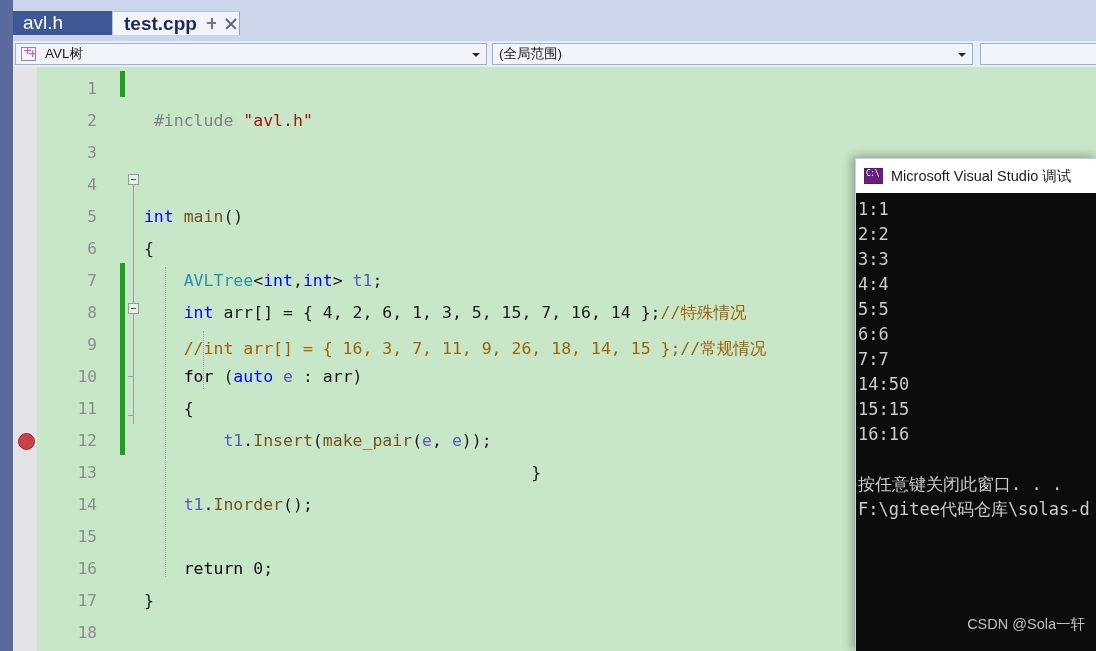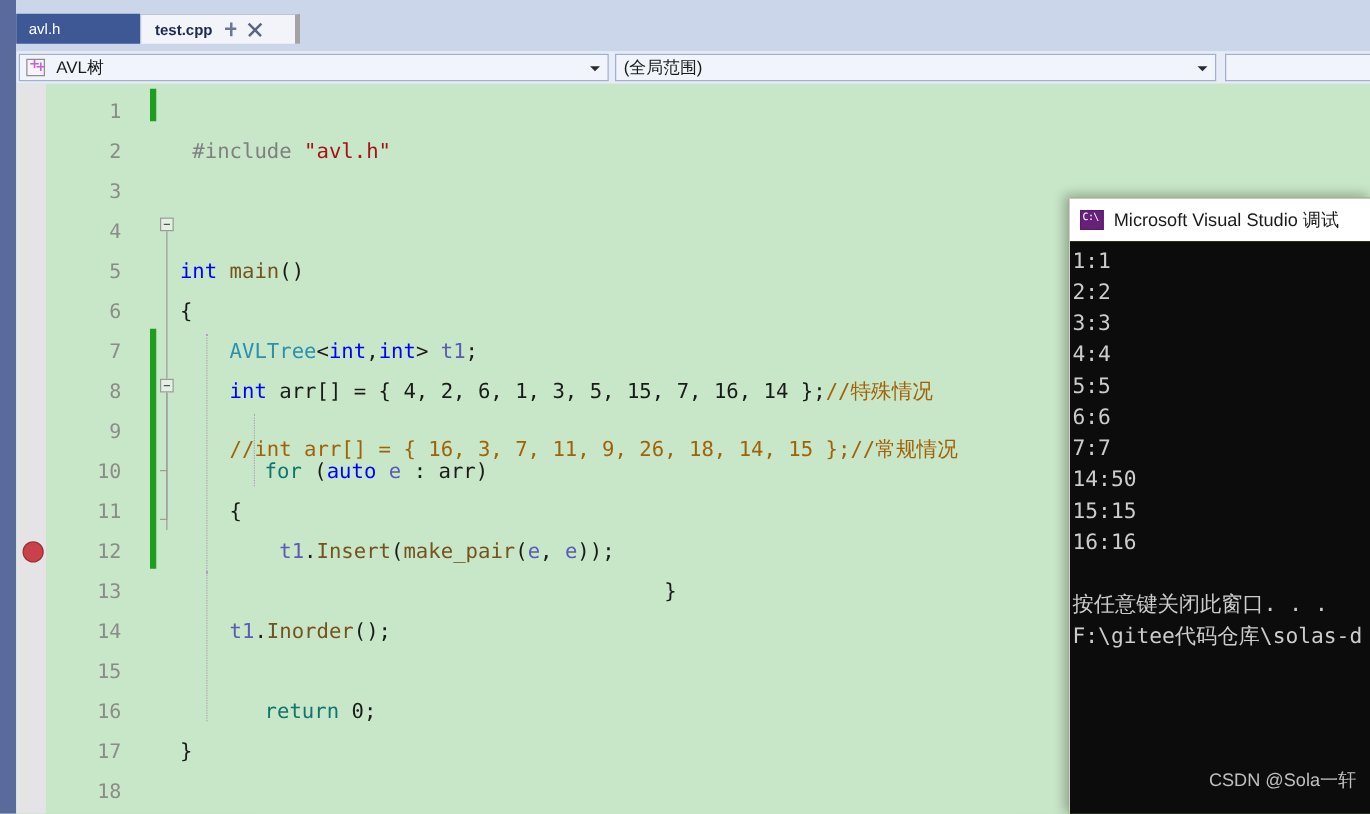--- a/index.html
+++ b/index.html
@@ -12,29 +12,29 @@
   #root{position:relative;width:1096px;height:651px;overflow:hidden;}
 
   
   .left-rail{position:absolute;left:0;top:0;width:13px;height:651px;background:#5b6a9d;}
 
   
   .tabstrip{position:absolute;left:13px;top:0;right:0;height:41px;background:#dfe5f2;}
   .tabstrip-bg{position:absolute;left:0;top:0;width:100%;height:41px;background:#ccd6ea;}
   .tab{
     position:absolute;top:11px;height:24px;box-sizing:border-box;
-    display:flex;align-items:center;font-size:12px;
+    display:flex;align-items:center;font-size:19px;
   }
   .tab.inactive{
     left:0;width:99px;background:#3e5896;color:#ffffff;
     padding-left:10px;
   }
   .tab.active{
     left:99px;width:128px;background:#f2f4fa;color:#1b2a55;font-weight:bold;
-    padding-left:11px;border-top:1px solid #b9c4dc;border-left:1px solid #b9c4dc;border-right:4px solid #a3a3a3;
+    padding-left:11px;border-top:1px solid #b9c4dc;border-left:1px solid #b9c4dc;border-right:1px solid #a3a3a3;
   }
   .tab.active .tab-label{margin-right:9px;}
   .pin-icon{width:13px;height:13px;position:relative;display:inline-block;margin-right:6px;opacity:.85;}
   .pin-icon:before{content:"";position:absolute;left:1px;top:5px;width:9px;height:2px;background:#54608a;}
   .pin-icon:after{content:"";position:absolute;left:5px;top:1px;width:2px;height:11px;background:#54608a;}
   .close-icon{width:13px;height:13px;position:relative;display:inline-block;}
   .close-icon:before,.close-icon:after{
     content:"";position:absolute;left:-1px;top:6px;width:14px;height:1.6px;background:#5b6480;
   }
   .close-icon:before{transform:rotate(45deg);}
@@ -100,21 +100,21 @@
   }
   .fold:before{
     content:"";position:absolute;left:2px;top:4px;width:5px;height:1px;background:#555;
   }
   .vline{position:absolute;width:1px;background:#9e9e9e;}
   .vline-end{position:absolute;width:6px;height:1px;background:#9e9e9e;}
   .indentguide{position:absolute;width:1px;border-left:1px dotted #b39fbd;}
 
   
   .kw{color:#0000ff;}
-  .kw2{color:#0f766e;margin-left:28px;}
+  .kw2{color:#000000;}
   .type{color:#2b91af;}
   .str{color:#a31515;}
   .com{color:#a16207;}
   .pp{color:#808080;}
   .fn{color:#74531f;}
   .loc{color:#5b5bb3;}
 
   
   .console{
     position:absolute;left:855px;top:158px;width:241px;height:493px;
@@ -240,21 +240,21 @@
           <div class="row" style="top: 198px;">
             <div class="lineno" style="top: 0px;">7</div>
             <div class="code" style="top: 0px;">     <span class="type">AVLTree</span>&lt;<span class="kw">int</span>,<span class="kw">int</span>&gt; <span class="loc">t1</span>;</div>
           </div>
           <div class="row" style="top: 230px;">
             <div class="lineno" style="top: 0px;">8</div>
             <div class="code" style="top: 0px;">     <span class="kw">int</span> arr[] = { 4, 2, 6, 1, 3, 5, 15, 7, 16, 14 };<span class="com">//特殊情况</span></div>
           </div>
           <div class="row" style="top: 262px;">
             <div class="lineno" style="top: 0px;">9</div>
-            <div class="code" style="top: 15px;">     <span class="com">//int arr[] = { 16, 3, 7, 11, 9, 26, 18, 14, 15 };//常规情况</span></div>
+            <div class="code" style="top: 4px;">     <span class="com">//int arr[] = { 16, 3, 7, 11, 9, 26, 18, 14, 15 };//常规情况</span></div>
           </div>
           <div class="row" style="top: 294px;">
             <div class="lineno" style="top: 0px;">10</div>
             <div class="code" style="top: 0px;">     <span class="kw2">for</span> (<span class="kw">auto</span> <span class="loc">e</span> : arr)</div>
           </div>
           <div class="row" style="top: 326px;">
             <div class="lineno" style="top: 0px;">11</div>
             <div class="code" style="top: 0px;">     {</div>
           </div>
           <div class="row" style="top: 358px;">

